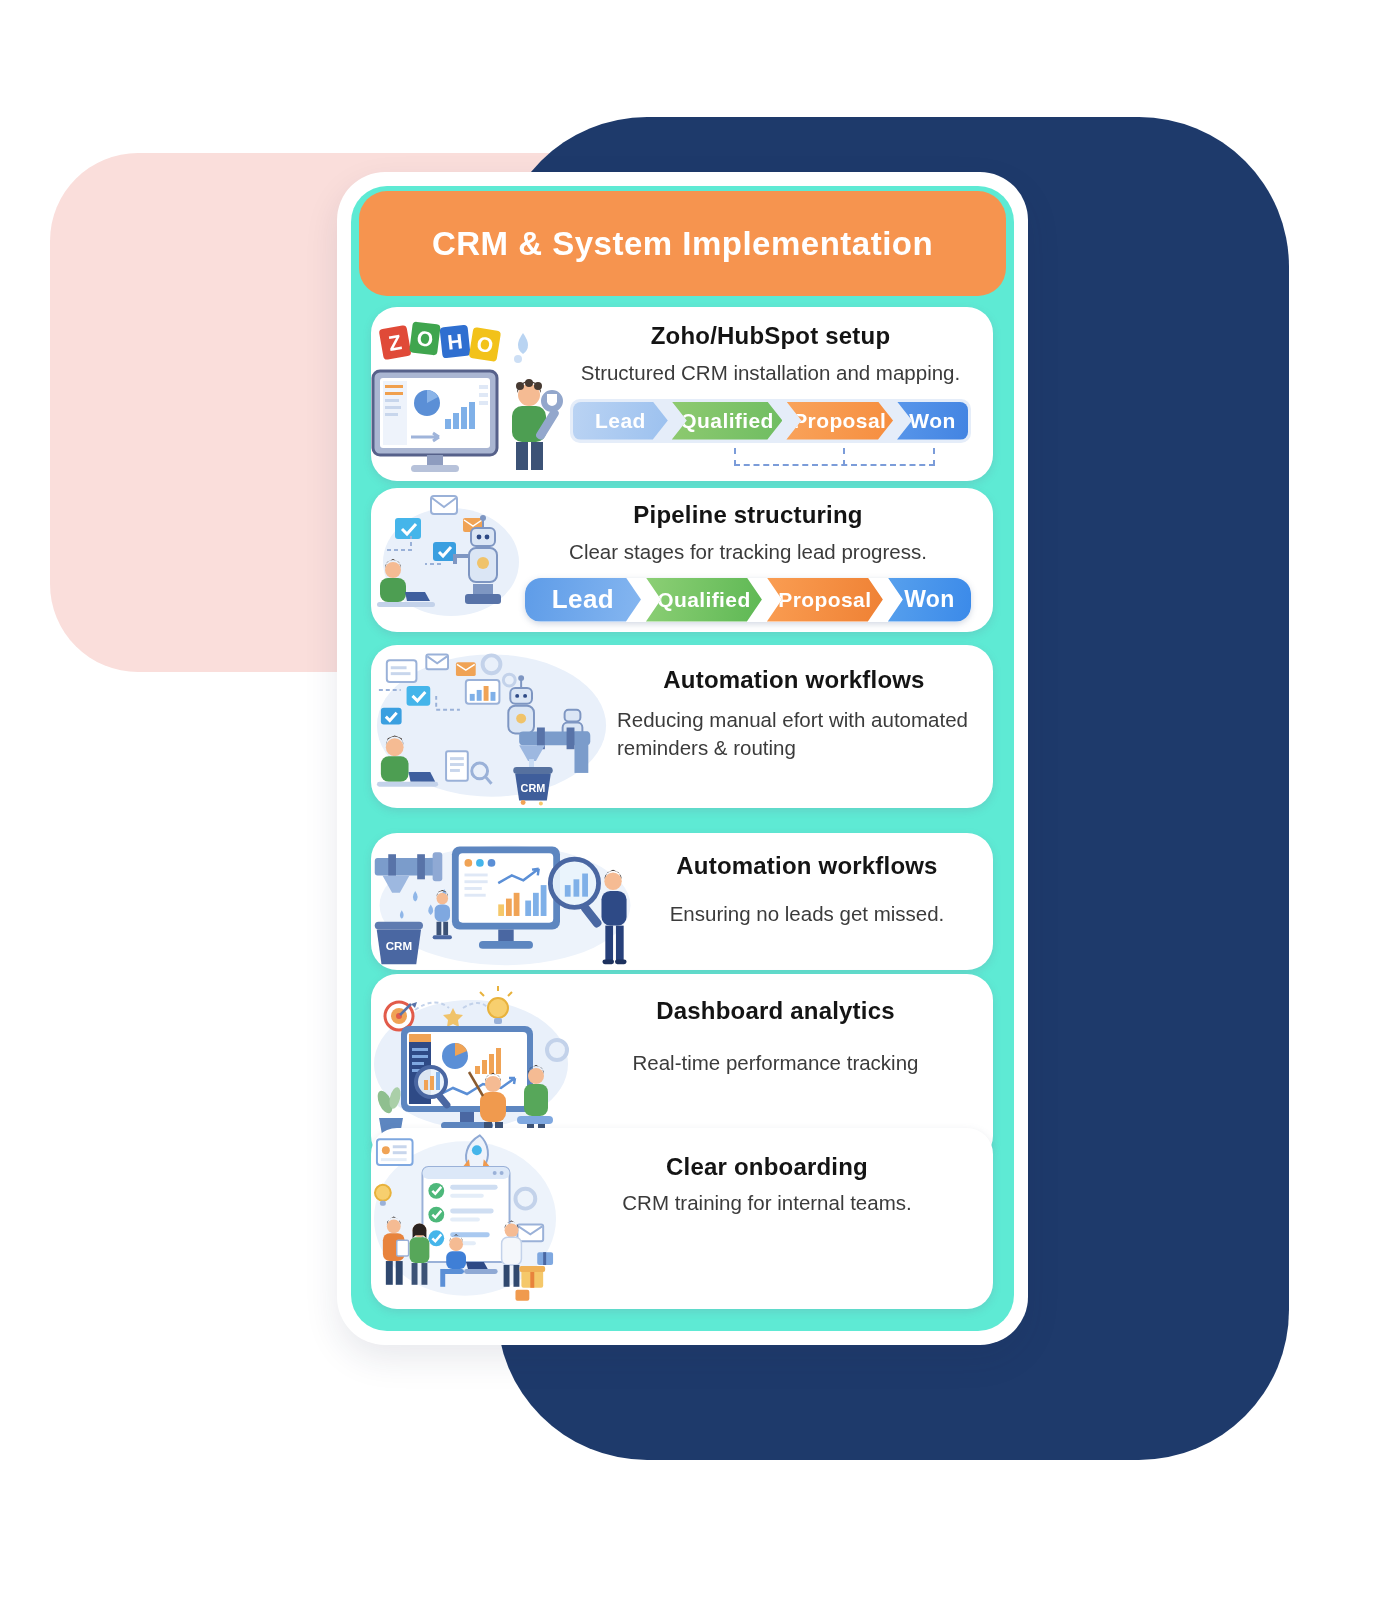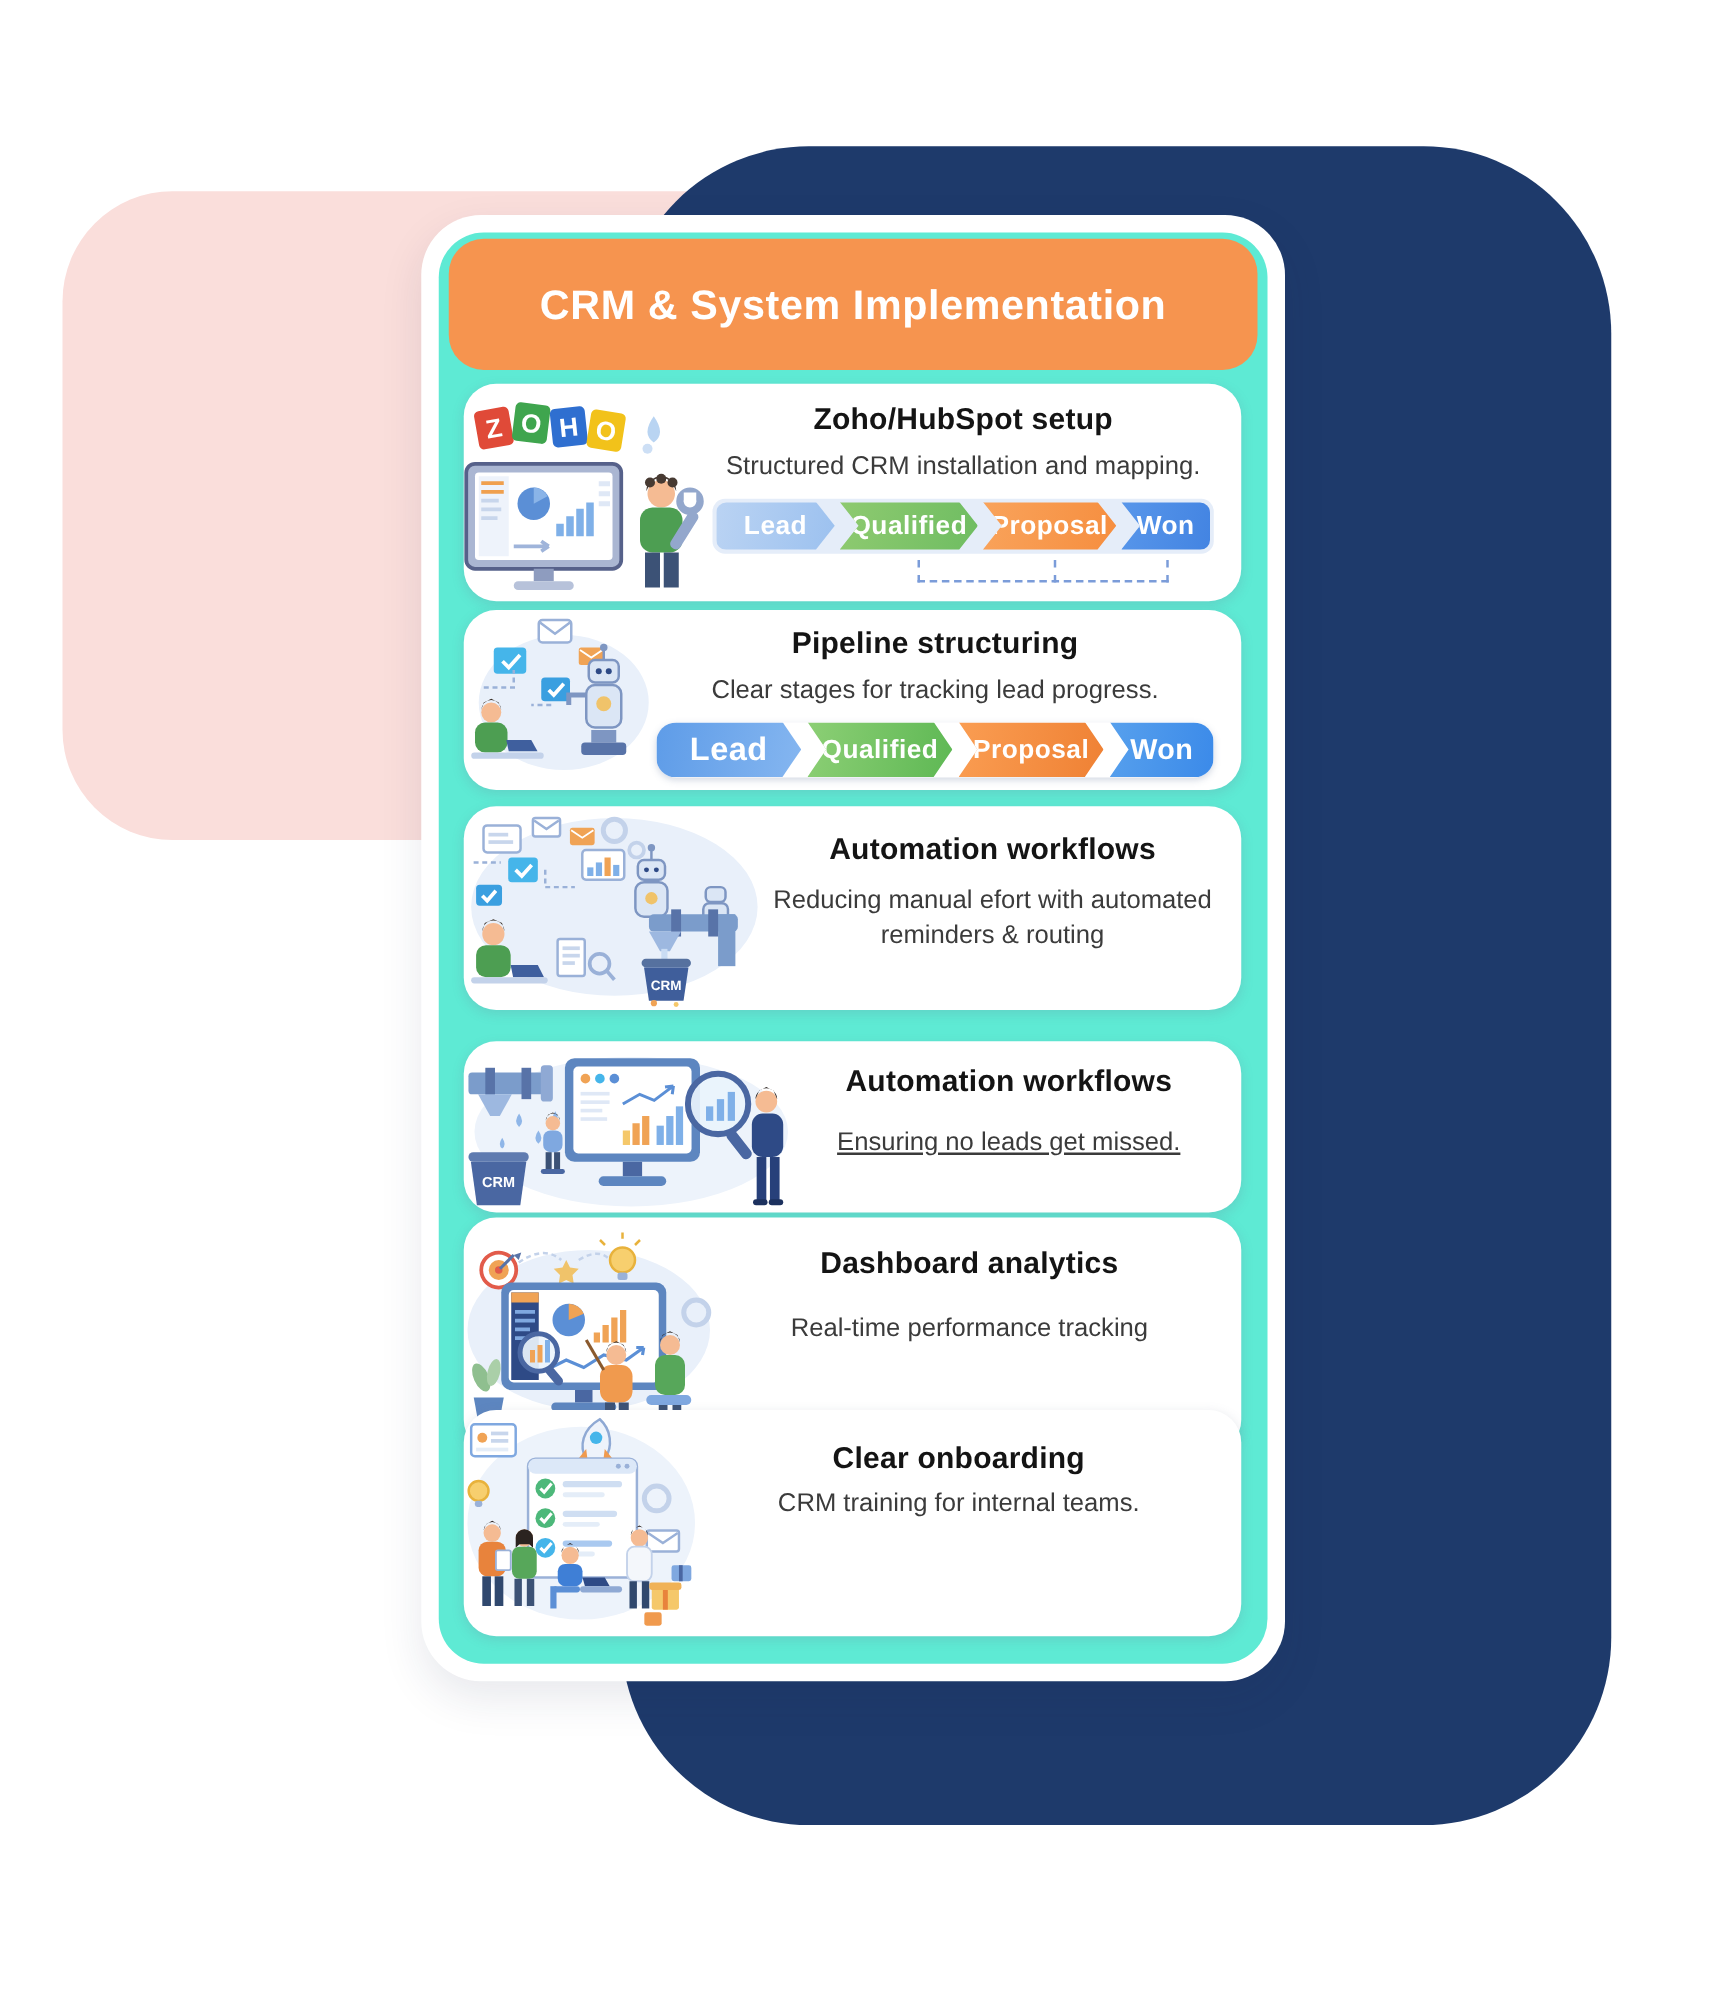--- a/index.html
+++ b/index.html
@@ -30,29 +30,29 @@
   .c2{top:302px;height:144px;}
   .c3{top:459px;height:163px;}
   .c4{top:647px;height:137px;}
   .c5{top:788px;height:188px;}
   .c6{top:942px;height:181px;}
   .illo{flex:0 0 auto;height:100%;display:block;}
   .txt{flex:1 1 auto;display:flex;flex-direction:column;align-items:center;
        padding-right:22px;padding-left:4px;}
   .ttl{margin:0;font-size:24px;line-height:1.12;font-weight:700;color:#141414;
        letter-spacing:.2px;text-align:center;}
-  .sub{margin:9px 0 0 0;font-size:20.5px;color:#3b3b3b;text-align:center;line-height:1.35;}
+  .sub{margin:9px 0 0 0;font-size:20.5px;color:#3b3b3b;line-height:1.35;}
   .c1 .txt{padding-top:16px;}
   .c2 .txt{padding-top:14px;}
   .c3 .txt{padding-top:22px;}
   .c4 .txt{padding-top:20px;}
   .c5 .txt{padding-top:24px;}
   .c6 .txt{padding-top:26px;}
   .c3 .sub{max-width:400px;margin-top:12px;}
-  .c4 .sub{margin-top:20px;text-decoration:underline;}
+  .c4 .sub{margin-top:20px;}
   .c5 .sub{margin-top:24px;}
   .c6 .sub{margin-top:8px;}
 
   
   .pipeA{width:100%;margin-top:12px;height:44px;background:#E5EDF9;border-radius:10px;
          display:flex;gap:4px;padding:3px;box-sizing:border-box;}
   .stg{display:flex;align-items:center;justify-content:center;color:#fff;
        font-weight:600;font-size:21px;letter-spacing:.4px;}
   .stg.first{clip-path:polygon(0 0,calc(100% - 15px) 0,100% 50%,calc(100% - 15px) 100%,0 100%);
              border-radius:8px 0 0 8px;}

